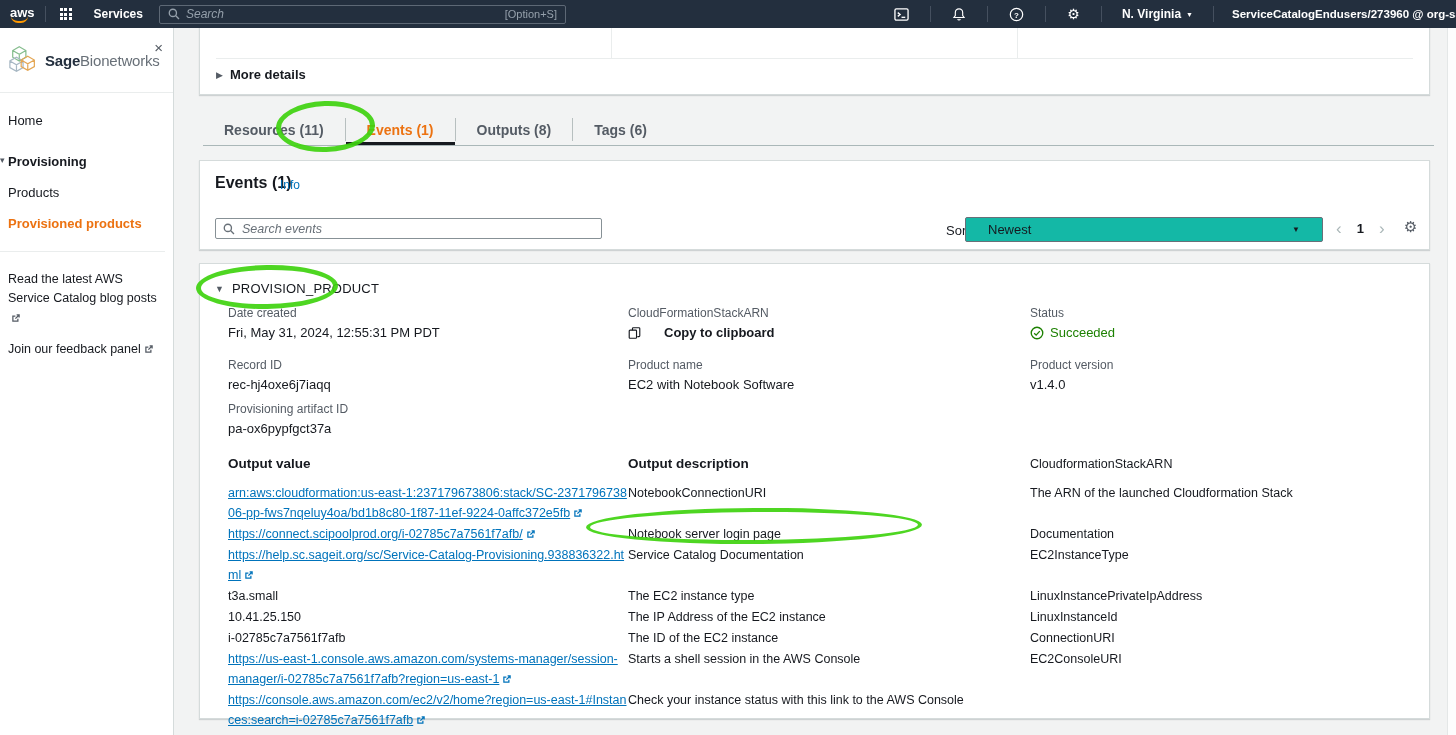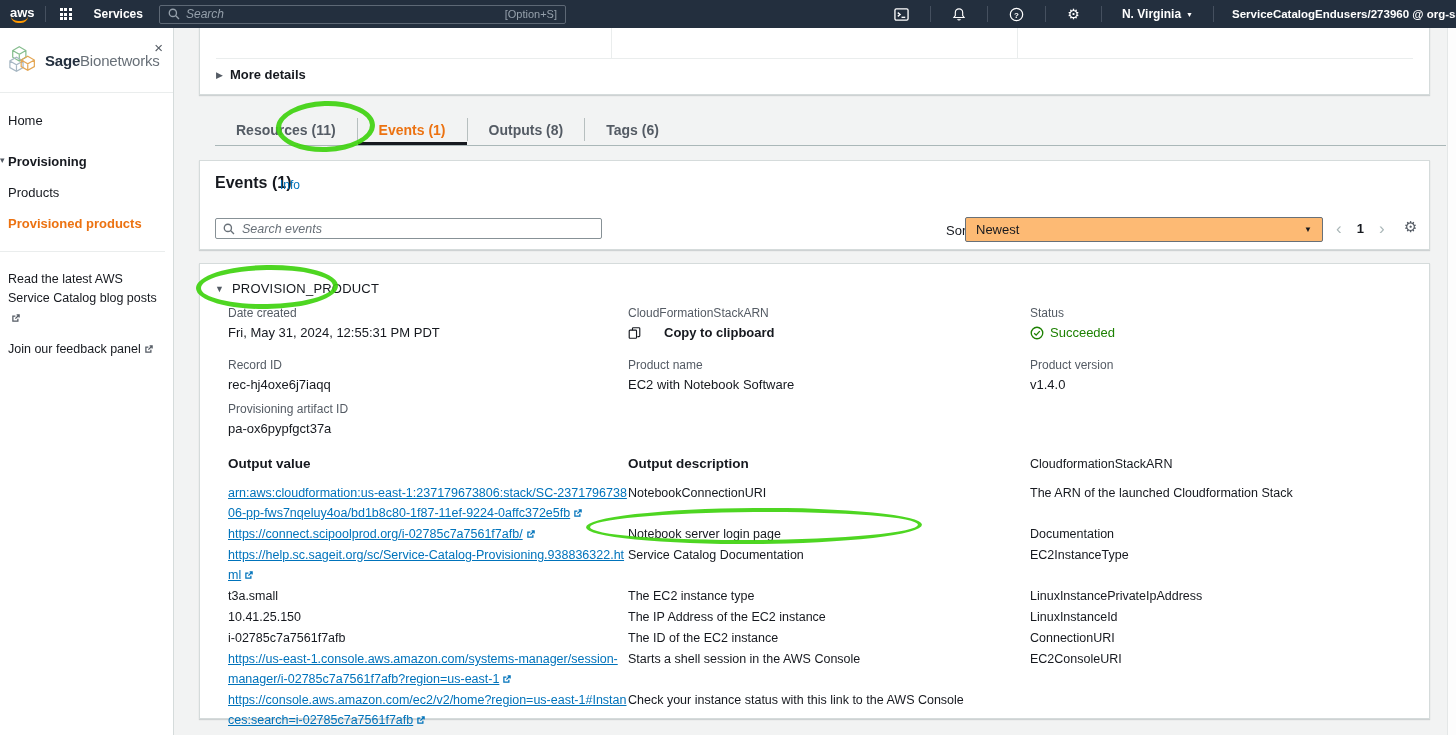--- a/index.html
+++ b/index.html
@@ -58,38 +58,38 @@
 
   
   #summary-card { left:24px; top:-2px; width:1231px; height:69px; border-top:none; }
   .col-div { position:absolute; top:0; height:32px; width:1px; background:#eaeded; }
   .h-div { position:absolute; top:32px; left:16px; right:16px; height:1px; background:#eaeded; }
   .more-details { position:absolute; top:41px; left:16px; font-size:13px; font-weight:bold; color:#16191f;
     cursor:pointer; display:flex; align-items:center; gap:7px; }
   .more-details .tri { font-size:9px; color:#545b64; }
 
   
-  .tabs { position:absolute; left:40px; top:86px; width:1231px; height:32px; display:flex; align-items:stretch;
+  .tabs { position:absolute; left:28px; top:86px; width:1231px; height:32px; display:flex; align-items:stretch;
     border-bottom:1px solid #aab7b8; }
   .tab { display:flex; align-items:center; padding:0 21px; font-size:14px; font-weight:bold; color:#545b64; cursor:pointer; }
   .tab.active { color:#ec7211; box-shadow:inset 0 -3px 0 #16191f; }
   .tab-sep { width:1px; background:#b7bfbf; margin:4px 0; }
 
   
   #events-card { left:24px; top:132px; width:1231px; height:90px; }
   .panel-title { position:absolute; left:15px; top:13px; font-size:16px; font-weight:bold; color:#16191f; }
   .info-link { position:absolute; left:80px; top:17px; font-size:12px; color:#0073bb; cursor:pointer; }
   .search-events { position:absolute; left:15px; top:57px; width:387px; height:21px; border:1px solid #879196;
     border-radius:2px; background:#fff; display:flex; align-items:center; padding:0 7px; gap:7px; }
   .search-events input { flex:1; border:none; outline:none; font-size:12.5px; font-style:italic; font-family:inherit; color:#16191f; }
   .search-events input::placeholder { color:#687078; font-style:italic; }
   .sort-label { position:absolute; left:726px; top:62px; font-size:13px; color:#16191f;margin-left:20px; }
   .sort-select { position:absolute; left:765px; top:56px; width:358px; height:25px; border:1px solid #687078;
-    border-radius:2px; background:#fdba74; display:flex; align-items:center; justify-content:space-between;
-    padding:0 10px; font-size:13px; color:#16191f; cursor:pointer; }
+    border-radius:2px; background:#14b8a6; display:flex; align-items:center; justify-content:space-between;
+    padding:0 22px; font-size:13px; color:#16191f; cursor:pointer; }
   .sort-select .caret { font-size:8px; color:#16191f; }
   .pager { position:absolute; left:1136px; top:59px; display:flex; align-items:center; gap:15px; font-size:13px; }
   .pg-arrow { color:#aab7b8; font-size:17px; line-height:1; cursor:default; }
   .pg-num { font-weight:bold; color:#16191f; }
   .panel-gear { position:absolute; left:1204px; top:57px; font-size:15px; color:#545b64; cursor:pointer; }
 
   
   #event-card { left:24px; top:235px; width:1231px; height:456px; }
   .event-header { position:absolute; left:15px; top:17px; display:flex; align-items:center; gap:8px; cursor:pointer; }
   .event-header .tri { font-size:9px; color:#545b64; }

